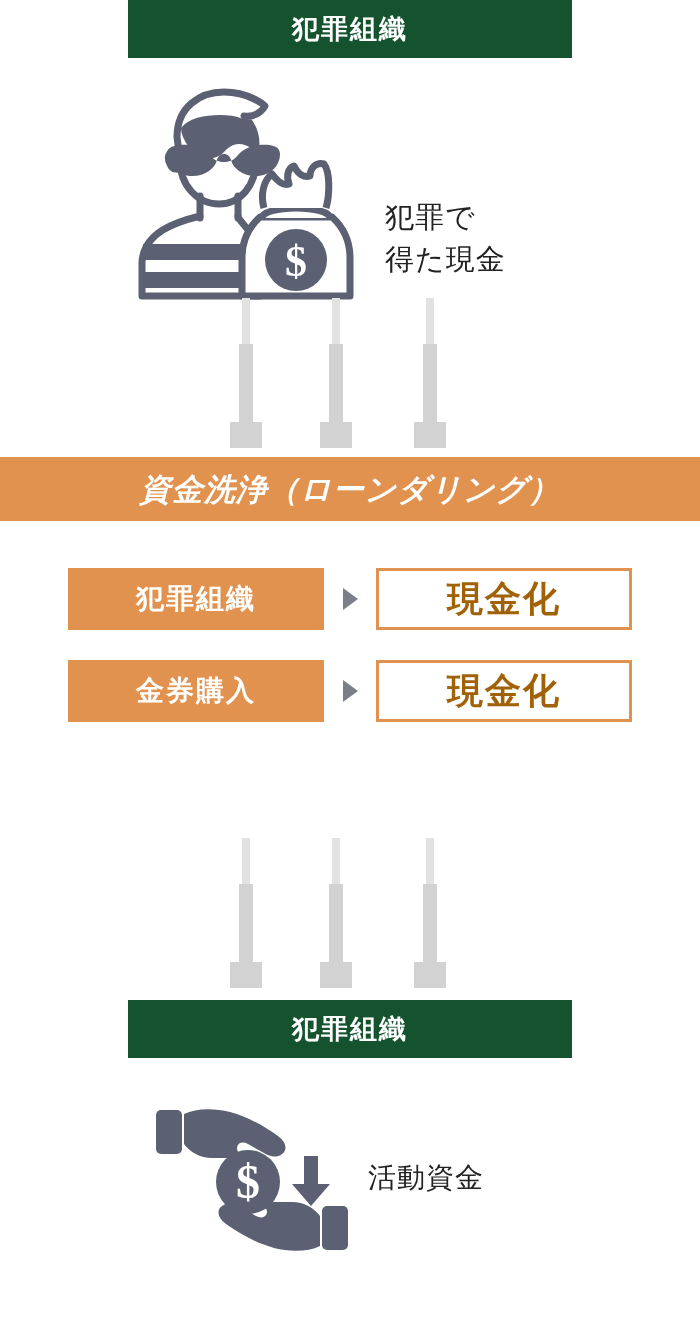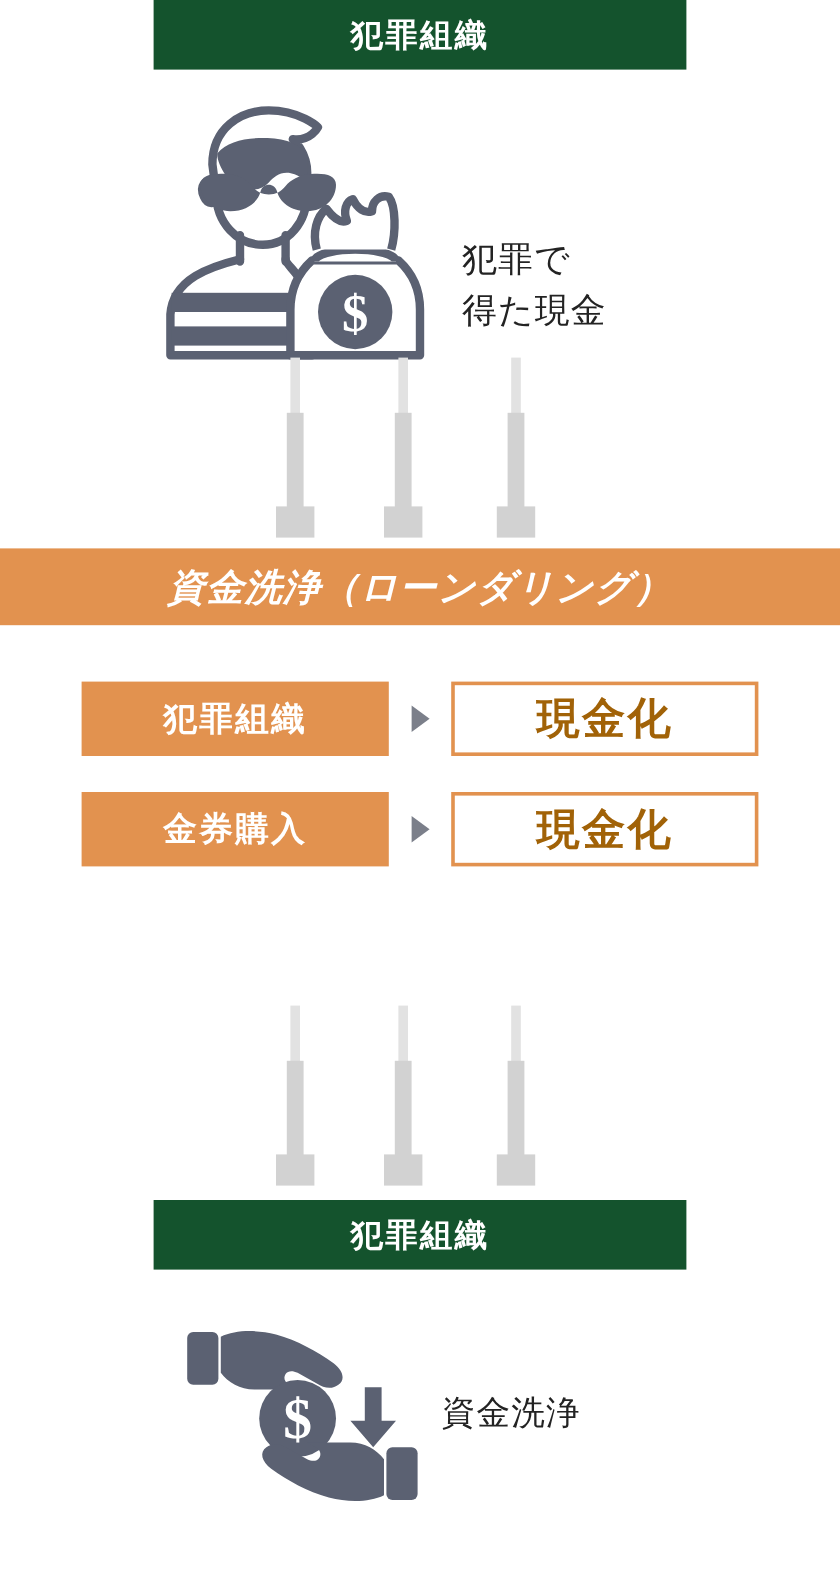--- a/index.html
+++ b/index.html
@@ -350,15 +350,15 @@
                  C108 104, 104 102, 104 102 L140 102
                  C152 102, 162 108, 168 116 Z"></path>
 
         <rect x="170" y="106" width="26" height="44" rx="5"></rect>
       </g>
 
       <text x="96" y="98" text-anchor="middle" font-family="'Liberation Serif', serif" font-size="48" font-weight="700" fill="#ffffff">$</text>
     </svg>
   </div>
 
-  <div class="caption" id="caption-activity-funds">資金洗浄</div>
+  <div class="caption" id="caption-activity-funds">活動資金</div>
 
 </div>
 
 </body></html>

